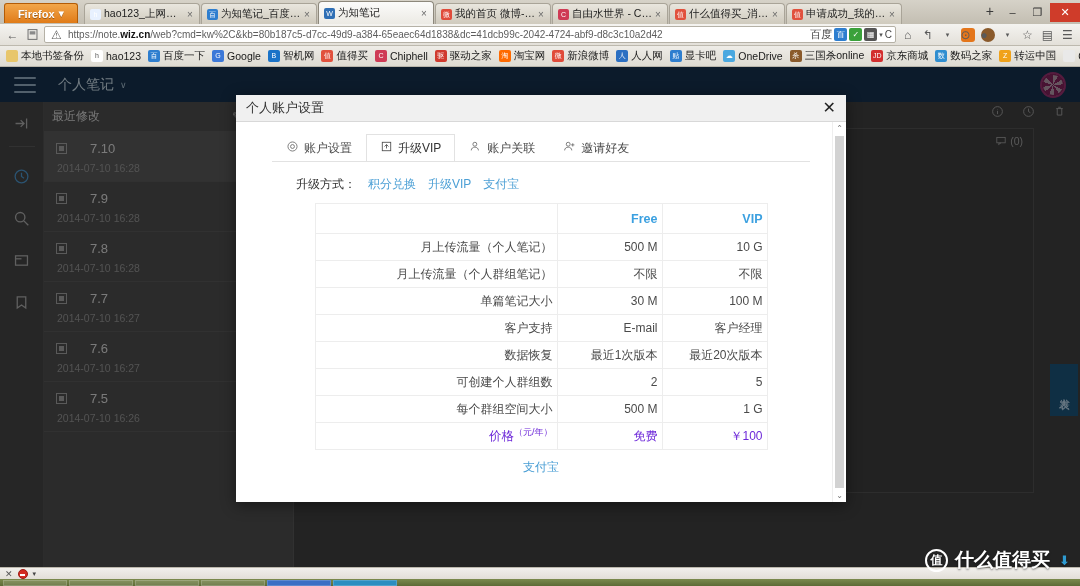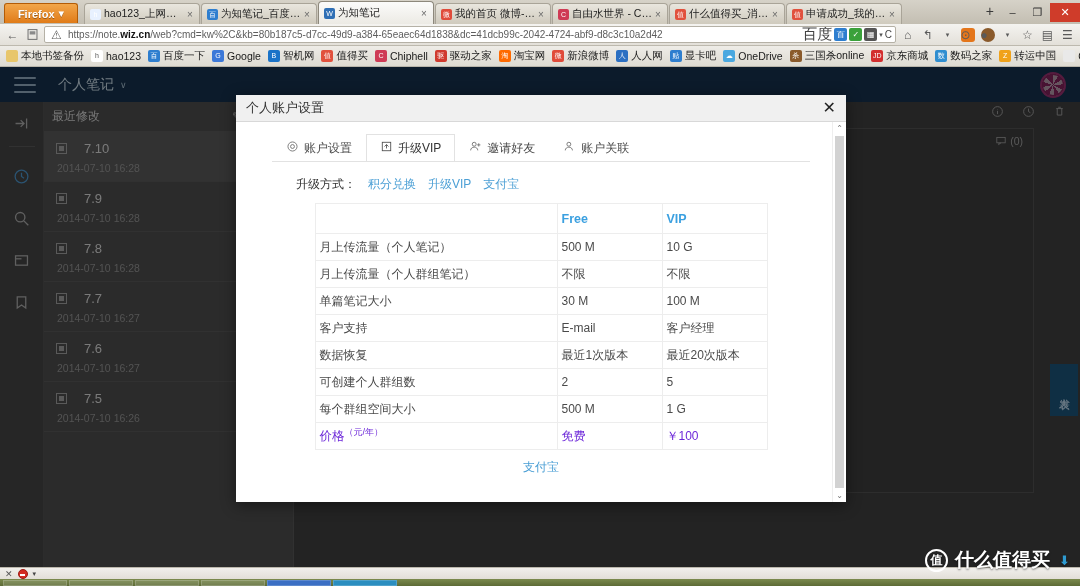--- a/index.html
+++ b/index.html
@@ -123,21 +123,21 @@
 
   .note-list { width: 250px; background: #4a4a4a; border-right: 1px solid #555; display: flex; flex-direction: column; }
   .note-list-head {
     height: 30px; display: flex; align-items: center; padding: 0 8px;
     color: #cfcfcf; font-size: 12px; border-bottom: 1px solid #565656;
   }
   .nl-actions { margin-left: auto; display: flex; align-items: center; gap: 8px; color: #b6b6b6; font-size: 11px; }
   .nl-add { background: #1b5175; color: #cfe2ef; width: 22px; height: 20px; display: flex; align-items: center; justify-content: center; font-size: 13px; }
   .note-item { padding: 9px 10px 7px 12px; border-bottom: 1px solid #555; }
   .note-item.sel { background: #565656; }
-  .note-title { display: flex; align-items: center; gap: 17px; color: #d3d3d3; font-size: 13px; }
+  .note-title { display: flex; align-items: center; gap: 23px; color: #d3d3d3; font-size: 13px; }
   .note-title .nico { width: 11px; height: 11px; border: 1.4px solid #9b9b9b; display: inline-block; position: relative; }
   .note-title .nico::after { content: ""; position: absolute; inset: 2px; background: #9b9b9b; }
   .note-date { color: #8f8f8f; font-size: 10.5px; margin-top: 6px; margin-left: 1px; }
 
   .note-body { flex: 1; background: #3d3d3d; position: relative; }
   .nb-toolbar { height: 22px; display: flex; align-items: center; justify-content: flex-end; gap: 18px; padding-right: 14px; color: #9b9b9b; }
   .nb-toolbar svg { width: 13px; height: 13px; }
   .nb-card {
     position: absolute; left: 50px; right: 46px; top: 26px; bottom: 74px;
     background: #3b3b3b; border: 1px solid #4e4e4e;
@@ -174,21 +174,21 @@
   }
   .tab.active { background: #fff; border-color: #e2e2e2; border-bottom-color: #fff; color: #333; }
   .tab svg { width: 13px; height: 13px; }
 
   .upgrade-row { margin: 14px 0 10px 60px; font-size: 12px; color: #333; display: flex; align-items: center; gap: 2px; }
   .upgrade-row .ulabel { color: #333; }
   .upgrade-row a { color: #4b9fd5; margin-left: 10px; text-decoration: none; }
 
   table.plans { border-collapse: collapse; margin: 0 auto; width: 452px; font-size: 12px; table-layout: fixed; }
   table.plans th, table.plans td {
-    border: 1px solid #ededed; text-align: left; color: #4a4a4a; height: 27px; padding: 2px 4px;
+    border: 1px solid #ededed; text-align: right; color: #4a4a4a; height: 27px; padding: 2px 4px;
   }
   table.plans col.c1 { width: 242px; }
   table.plans col.c2 { width: 105px; }
   table.plans col.c3 { width: 105px; }
   table.plans thead th { color: #3ba0e0; font-weight: bold; font-size: 12.5px; height: 30px; }
   table.plans tr.price td { color: #6d28d9; }
   table.plans tr.price td.lbl { font-size: 12.5px; }
   table.plans tr.price td.lbl sup { font-size: 9px; }
 
   .pay-link { text-align: center; margin-top: 9px; color: #4b9fd5; font-size: 12px; }
@@ -291,21 +291,21 @@
     <div class="navicon">
       <svg viewBox="0 0 16 16" width="13" height="13">
           <rect x="2.5" y="2" width="11" height="12" fill="none" stroke="#6d6d6d" stroke-width="1.2"></rect>
           <rect x="4.5" y="4" width="7" height="4" fill="#8a8a8a"></rect>
         </svg>
     </div>
     <div class="urlbar">
       <span class="navicon">⚠</span>
       <span class="urltext"><span>https://note.</span><b>wiz.cn</b><span>/web?cmd=kw%2C&amp;kb=80b187c5-d7cc-49d9-a384-65eaec64d1838&amp;dc=41dcb99c-2042-4724-abf9-d8c3c10a2d42</span></span>
       <span class="url-right">
-        <span style="font-size:15px;color:#444">百度</span>
+        <span style="font-size:11px;color:#444">百度</span>
         <span class="chip" style="background:#2e7ecf">百</span>
         <span class="chip" style="background:#3aa13a">✓</span>
         <span class="chip" style="background:#555">▦</span>
         <span style="font-size:7px;color:#555">▾</span>
         <span style="font-size:10px;color:#444">C</span>
       </span>
     </div>
     <div class="navicon">⌂</div>
     <div class="navicon">↰</div>
     <div class="navicon" style="font-size:7px">▾</div>
@@ -547,32 +547,32 @@
             </div>
             <div class="tab active">
               <span><svg viewBox="0 0 20 20" fill="none" stroke="#4a4a4a" stroke-width="1.3">
                   <rect x="3.5" y="3.5" width="13" height="13"></rect>
                   <path d="M10 13V7M7 10l3-3 3 3"></path>
                 </svg></span>
               <span>升级VIP</span>
             </div>
             <div class="tab">
               <span><svg viewBox="0 0 20 20" fill="none" stroke="#6a6a6a" stroke-width="1.3">
+                  <circle cx="9" cy="6.5" r="3"></circle>
+                  <path d="M3.5 16c0-3 2.5-5 5.5-5s5.5 2 5.5 5"></path>
+                </svg></span>
+              <span>账户关联</span>
+            </div>
+            <div class="tab">
+              <span><svg viewBox="0 0 20 20" fill="none" stroke="#6a6a6a" stroke-width="1.3">
                   <circle cx="8" cy="6.5" r="3"></circle>
                   <path d="M2.5 16c0-3 2.5-5 5.5-5s5.5 2 5.5 5"></path>
                   <path d="M15 5v5M12.5 7.5h5"></path>
                 </svg></span>
               <span>邀请好友</span>
-            </div>
-            <div class="tab">
-              <span><svg viewBox="0 0 20 20" fill="none" stroke="#6a6a6a" stroke-width="1.3">
-                  <circle cx="9" cy="6.5" r="3"></circle>
-                  <path d="M3.5 16c0-3 2.5-5 5.5-5s5.5 2 5.5 5"></path>
-                </svg></span>
-              <span>账户关联</span>
             </div>
           </div>
 
         <div class="upgrade-row">
           <span class="ulabel">升级方式：</span>
           <a href="#">积分兑换</a>
           <a href="#">升级VIP</a>
           <a href="#">支付宝</a>
         </div>
 

